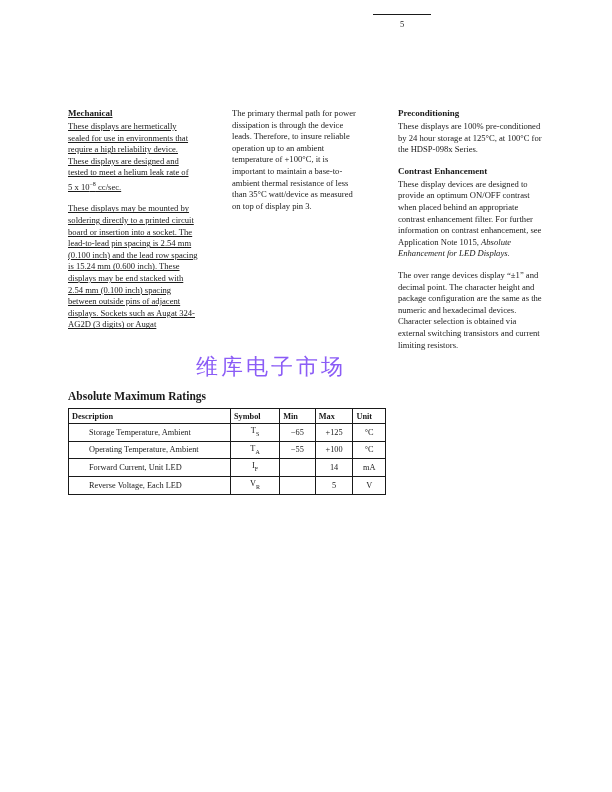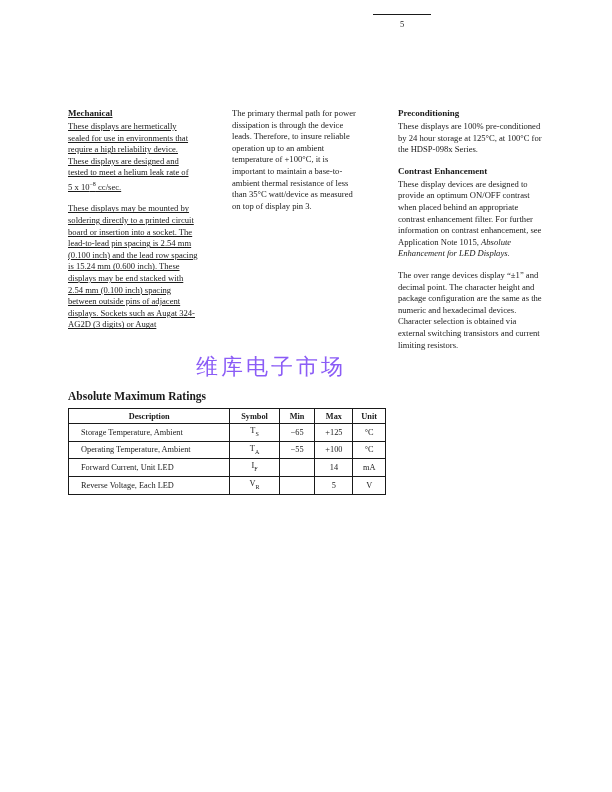--- a/index.html
+++ b/index.html
@@ -99,24 +99,24 @@
     width: 318px;
     font-size: 8.3px;
   }
   table.amr th, table.amr td {
     border: 1px solid #1a1a1a;
     padding: 1px 3px;
     line-height: 11px;
     height: 12px;
   }
   table.amr th {
-    text-align: center;
-    font-weight: bold;
-  }
-  table.amr td.desc { text-align: left; padding-left: 12px; }
+    text-align: left;
+    font-weight: bold;
+  }
+  table.amr td.desc { text-align: left; padding-left: 20px; }
   table.amr td.c { text-align: center; }
   .sub { font-size: 6px; vertical-align: sub; }
 
   
   .watermark {
     position: absolute;
     left: 196px;
     top: 352px;
     font-size: 22px;
     color: #8b5cf6;

